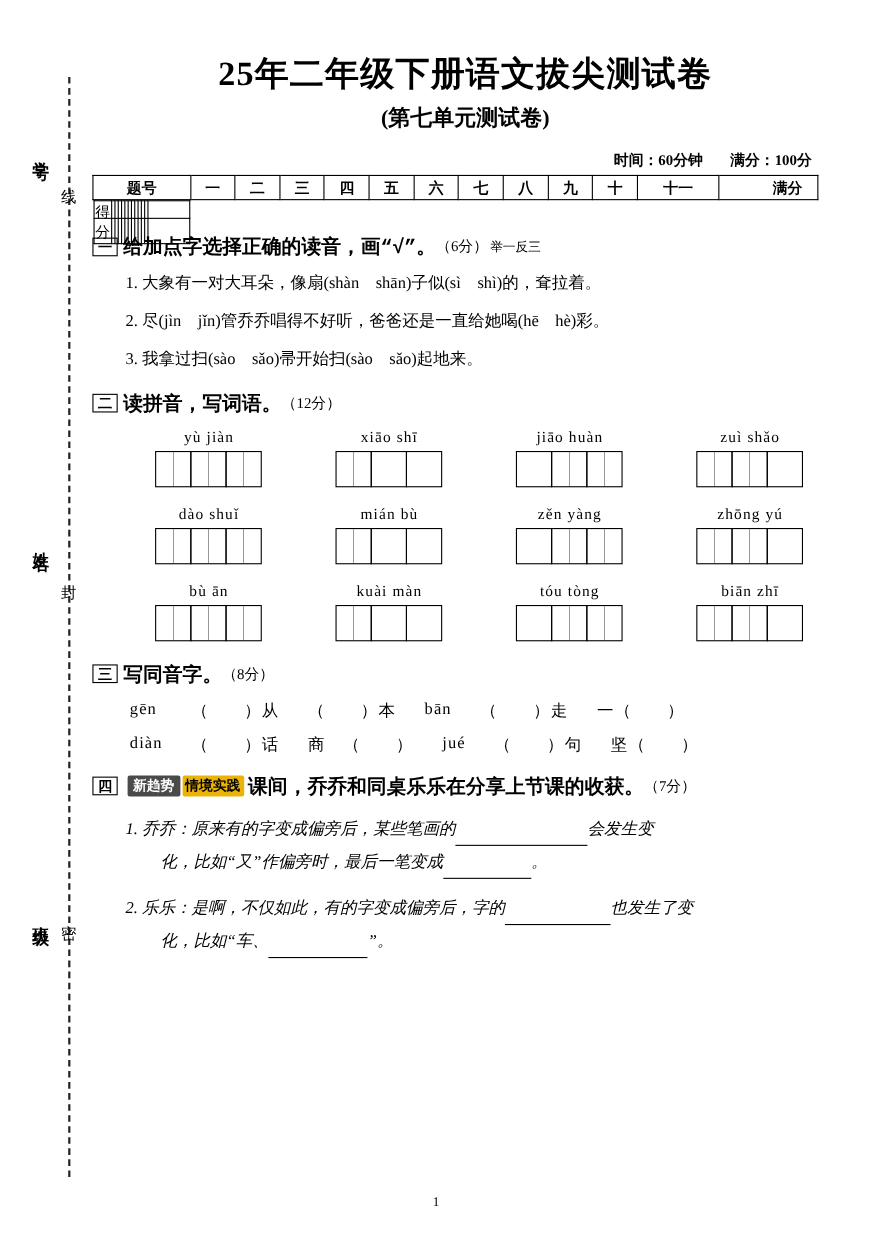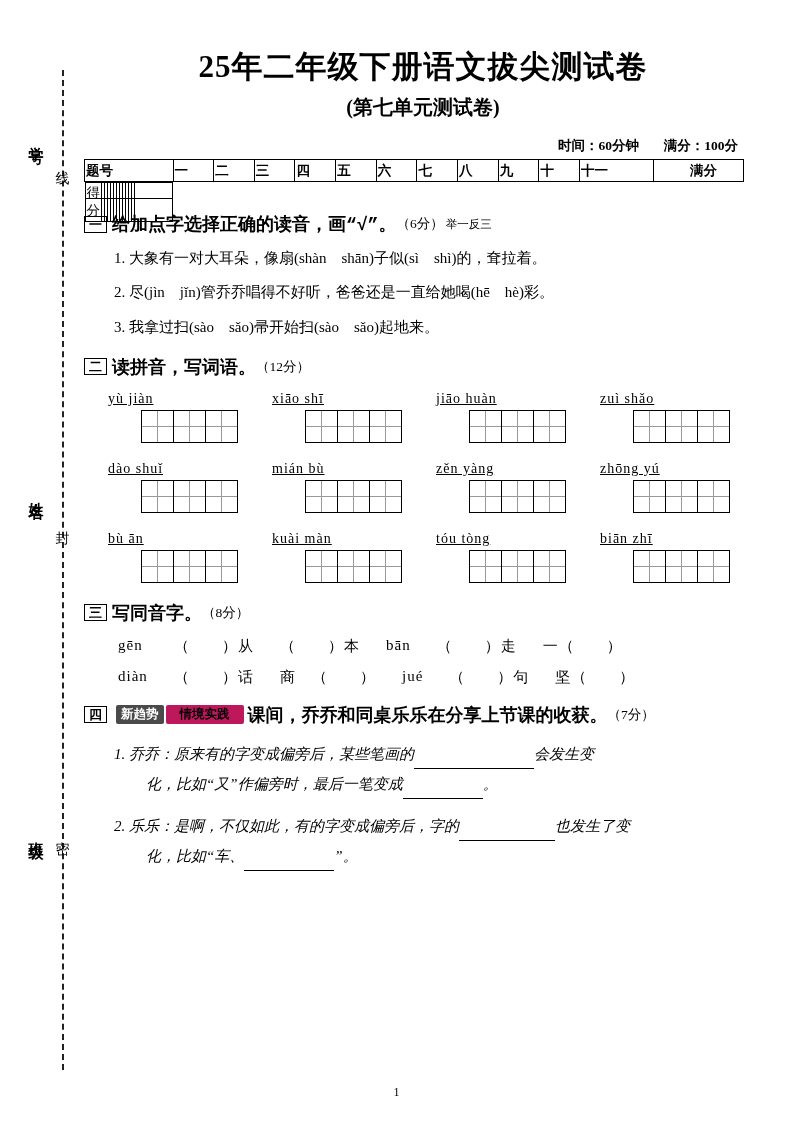--- a/index.html
+++ b/index.html
@@ -58,20 +58,21 @@
 
   table.score{
     border-collapse:collapse;
     width:660px;
     margin:0 auto 0 6px;
     font-size:13.5px;
   }
   table.score td{
     border:1px solid #000;
     height:19px;
+    text-align:center;
     font-weight:bold;
   }
   table.score td.lbl{width:48px;}
   table.score td.last{width:52px;padding-left:36px;}
   table.score tr.blank td{height:19px;font-weight:normal;}
 
   .sec{
     margin:13px 0 0 6px;
     font-size:15px;
     font-weight:bold;
@@ -90,41 +91,40 @@
     font-weight:bold;
   }
   .sec .t{font-size:18px;font-family:Liberation Mono, monospace;font-weight:bold;}
   .pts{font-size:13.5px;font-weight:normal;font-family:"Liberation Serif", serif;}
   .tagdark{
     background:#4a4a4a;color:#fff;
     font-size:12.5px;padding:1px 5px;margin:0 2px 0 4px;
     border-radius:2px;font-family:"Liberation Sans", sans-serif;
   }
   .taglite{
-    background:#be185d;color:#000;
-    font-size:12.5px;padding:1px 14px;margin:0 4px 0 0;
+    background:#eab308;color:#000;
+    font-size:12.5px;padding:1px 3px;margin:0 4px 0 0;
     border-radius:2px;font-family:"Liberation Sans", sans-serif;
   }
   .arrowtag{font-size:11.5px;margin-left:2px;font-weight:normal;}
 
   .q{
     font-size:15px;
     margin:11px 0 0 36px;
     line-height:1.55;
     font-family:"Liberation Serif", serif;
   }
 
   
   .gridrow{display:flex;margin:12px 0 0 30px;}
   .cell-group{width:164px;}
   .pin{
-    font-size:14px;
+    text-align:center;font-size:14px;
     letter-spacing:1px;margin-bottom:3px;
     font-family:"Liberation Serif", serif;
-    text-decoration:underline;
   }
   .boxes{display:flex;justify-content:center;}
   .tz{
     width:31px;height:31px;
     border:1px solid #000;
     margin-left:-1px;
     position:relative;
     background:
       linear-gradient(to right, transparent 49%, #999 49%, #999 51%, transparent 51%),
       linear-gradient(to bottom, transparent 49%, #999 49%, #999 51%, transparent 51%);

